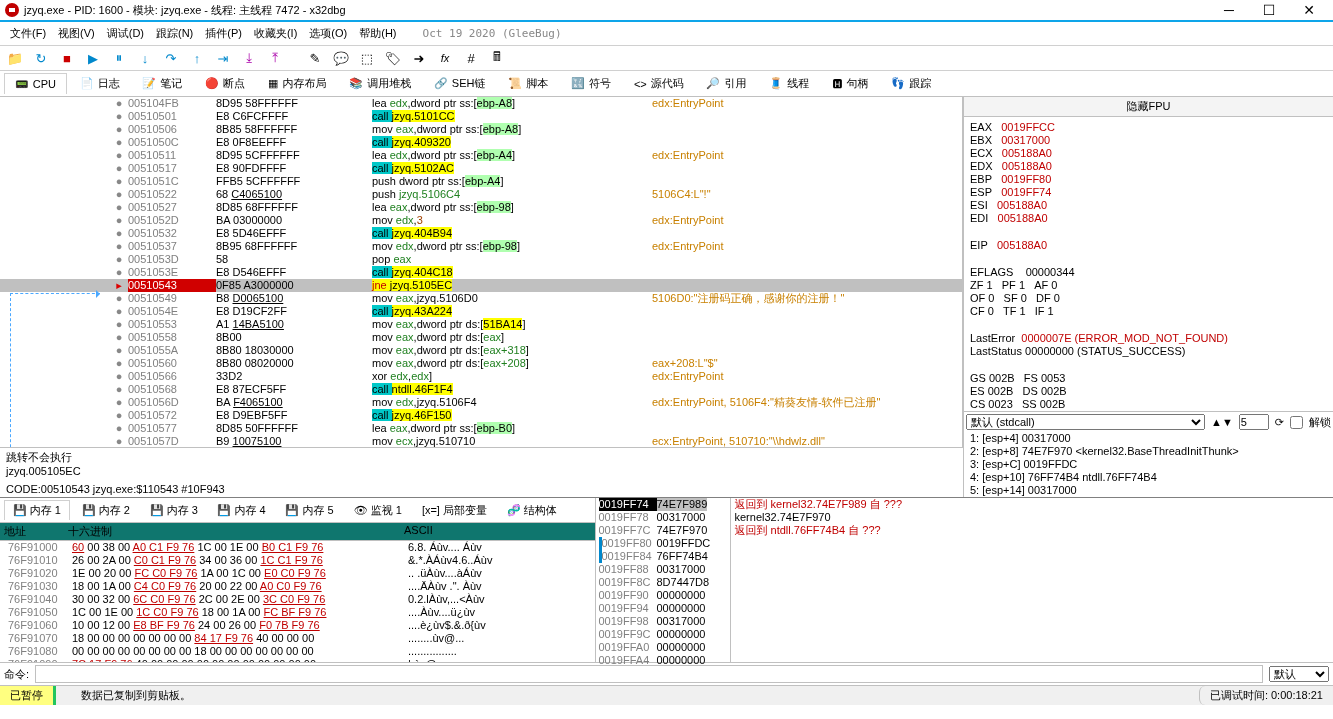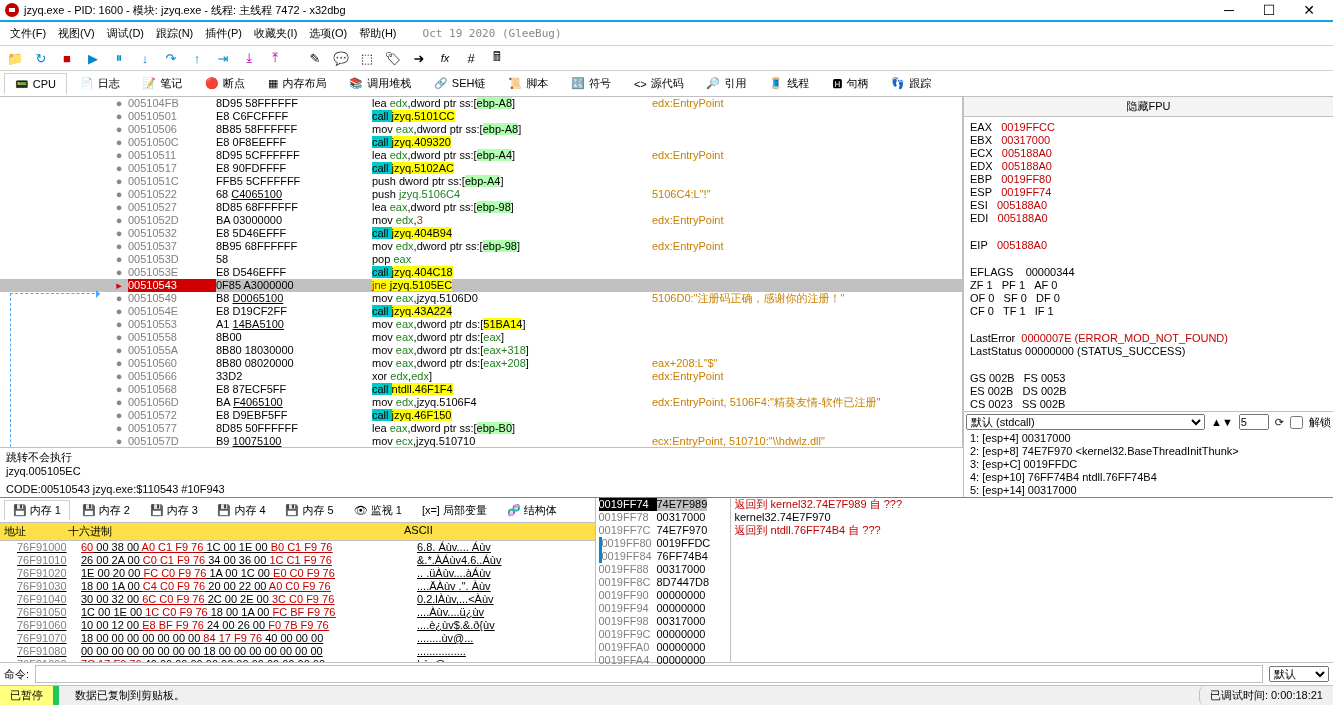--- a/index.html
+++ b/index.html
@@ -48,41 +48,41 @@
 .callbox{border-top:1px solid #c0c0c0;}
 .callhead{display:flex; align-items:center; padding:2px; gap:6px;}
 .callhead select{flex:1; font-size:11px;}
 .calllines{padding:0 6px;}
 .calllines div{line-height:13px;}
 .ul{text-decoration:underline;}
 .lower { display:flex; height:165px; border-top:1px solid #808080;}
 .dumparea{flex:1; display:flex; flex-direction:column; border-right:1px solid #c0c0c0;}
 .dumptabs{display:flex; gap:4px; padding:2px 4px; border-bottom:1px solid #c0c0c0;}
 .dumptabs .tab{padding:2px 8px;}
-.dumphead{display:flex; background:#fde047; border-bottom:1px solid #c0c0c0; padding:0 4px;}
+.dumphead{display:flex; background:#0f766e; border-bottom:1px solid #c0c0c0; padding:0 4px;}
 .dumphead div{padding:1px 0;}
-.dumpbody{flex:1; overflow:hidden; padding:0 17px;text-decoration:underline;}
+.dumpbody{flex:1; overflow:hidden; padding:0 8px;}
 .dumprow{display:flex; line-height:13px;}
 .daddr{width:64px;color:#808080;}
 .dhex{width:336px;}
 .dascii{flex:1; color:#000;}
 .hl-y{text-decoration:underline; color:#c00000;}
 .hl-k{color:#000;}
 .stackarea{width:135px; border-right:1px solid #c0c0c0;}
 .stackrow{display:flex; line-height:13px; padding:0 3px;}
 .saddr{width:58px;}
 .sval{}
 .stackcmt{flex:1; padding:0 4px;}
 .stackcmt div{line-height:13px;}
 .red{color:#c00000;}
 .cmdline{display:flex; align-items:center; border-top:1px solid #c0c0c0; padding:2px 4px; gap:6px;}
 .cmdline input{flex:1; border:1px solid #c0c0c0; height:18px; padding:0 4px;}
 .status{display:flex; border-top:1px solid #c0c0c0; background:#f0f0f0; height:20px; align-items:center;}
 .status .paused{background:#ffff80; padding:2px 10px; margin:0;}
-.status .msg{padding:2px 16px; border-left:6px solid #22c55e;}
+.status .msg{padding:2px 25px; border-left:3px solid #22c55e;}
 .status .timer{margin-left:auto; padding:2px 10px; border-left:1px solid #c0c0c0;border-radius:6px;}
 .arrow {
   position:absolute; left:10px; top:196px; width:90px; height:240px; border:1px dashed #4aa8ff; border-right:none; border-bottom:none;
 }
 .arrow::after{content:""; position:absolute; left:-4px; bottom:-4px; border:4px solid transparent; border-top-color:#4aa8ff;}
 .arrow::before{content:""; position:absolute; right:-4px; top:-4px; border:4px solid transparent; border-left-color:#4aa8ff;}
 </style>
 </head>
 <body>
 

